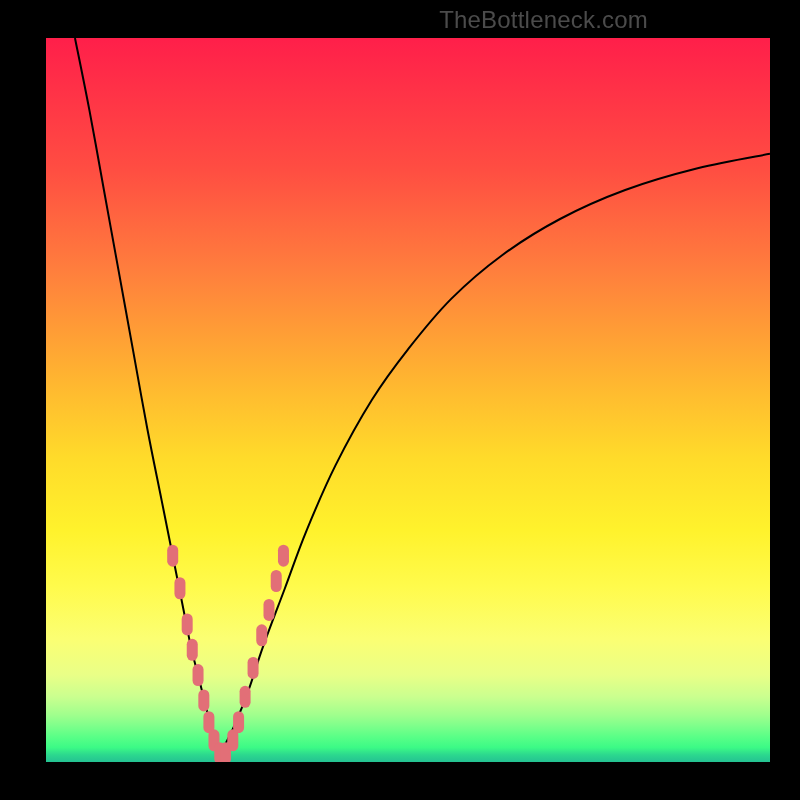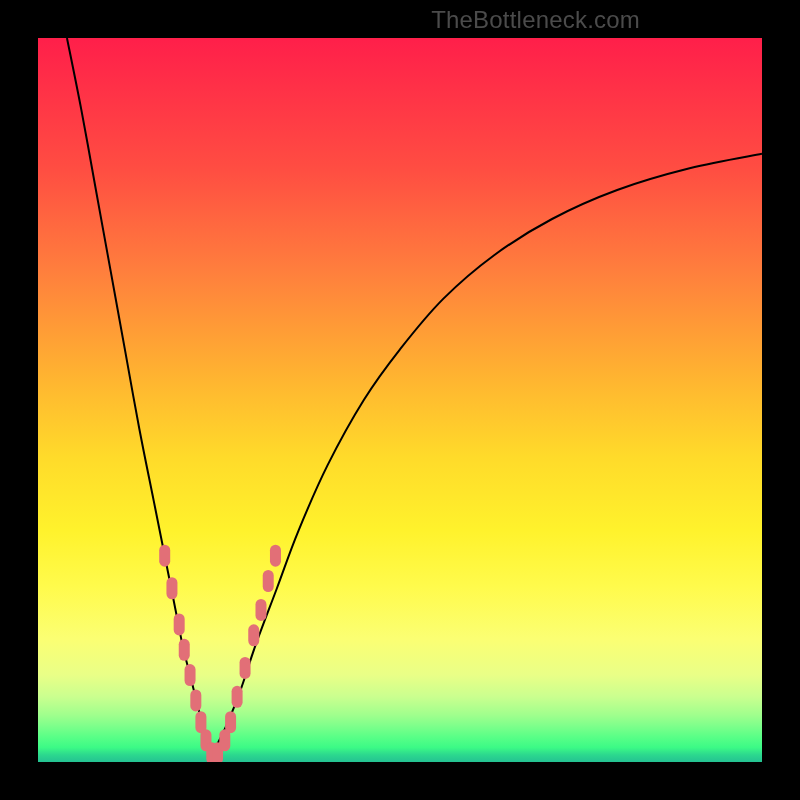--- a/index.html
+++ b/index.html
@@ -7,21 +7,21 @@
     padding: 0;
     width: 800px;
     height: 800px;
     overflow: hidden;
     background: #000;
     font-family: Arial, Helvetica, sans-serif;
   }
   .frame {
     position: absolute;
     top: 0;
-    left: 0;
+    left: 8px;
     width: 652px;
     height: 800px;
     background: #000;
   }
   .plot-area {
     position: absolute;
     top: 38px;
     left: 38px;
     width: 724px;
     height: 724px;

